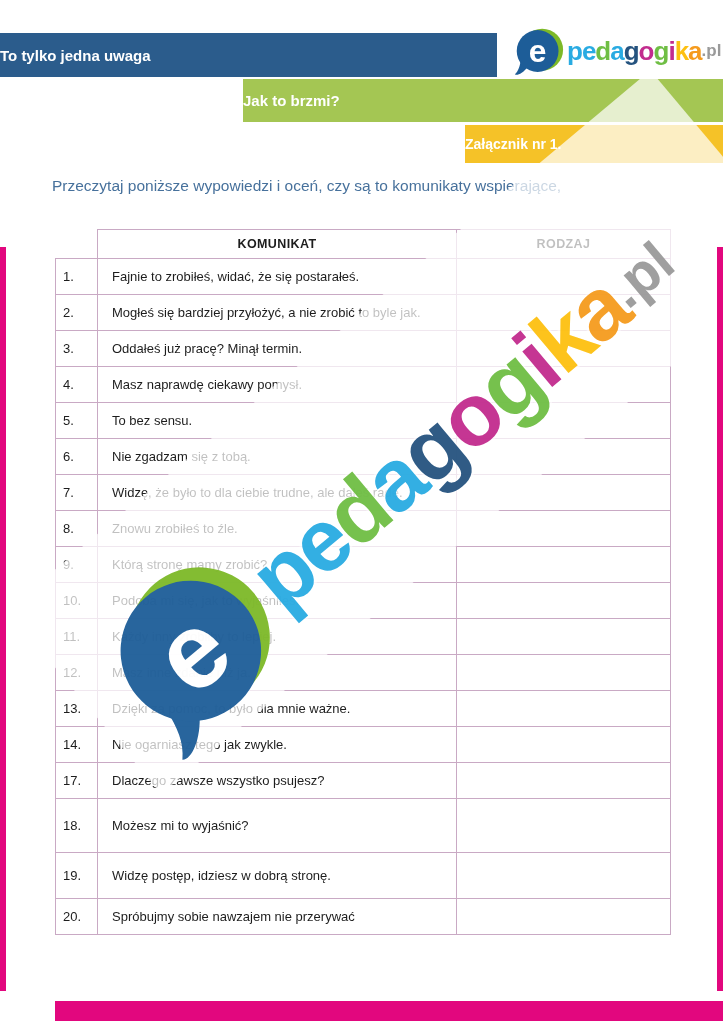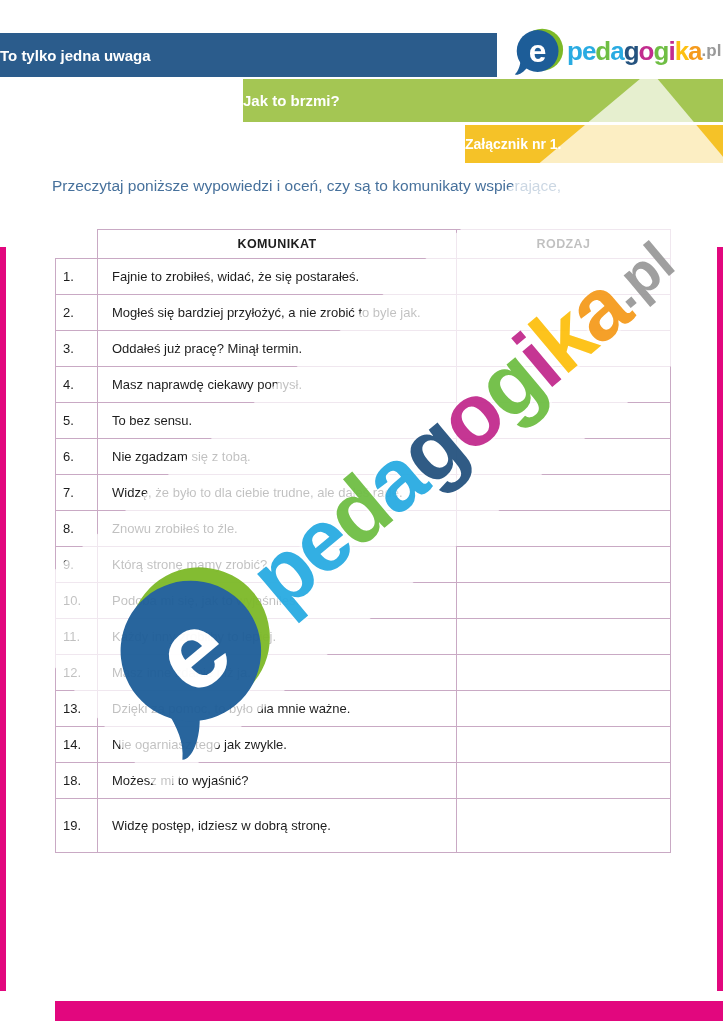--- a/index.html
+++ b/index.html
@@ -151,27 +151,37 @@
         <td class="num">13.</td>
         <td class="msg">Dzięki za pomoc, to było dla mnie ważne.</td>
         <td></td>
       </tr>
       <tr>
         <td class="num">14.</td>
         <td class="msg">Nie ogarniasz tego jak zwykle.</td>
         <td></td>
       </tr>
       <tr>
+        <td class="num">17.</td>
+        <td class="msg">Dlaczego zawsze wszystko psujesz?</td>
+        <td></td>
+      </tr>
+      <tr>
         <td class="num">18.</td>
         <td class="msg">Możesz mi to wyjaśnić?</td>
         <td></td>
       </tr>
       <tr>
         <td class="num">19.</td>
         <td class="msg">Widzę postęp, idziesz w dobrą stronę.</td>
+        <td></td>
+      </tr>
+      <tr>
+        <td class="num">20.</td>
+        <td class="msg">Spróbujmy sobie nawzajem nie przerywać</td>
         <td></td>
       </tr>
     </tbody>
 </table>
 
 <div id="wm-band"></div>
 <div id="wm">
   <svg viewBox="0 0 110 110">
     <path d="M30 90 C 20 104, 6 110, 2 106 C 10 98, 13 88, 15 74 C 20 84, 25 88, 30 90 Z" fill="#1d5d98"></path>
     <circle cx="62" cy="52" r="46" fill="#7db928"></circle>

